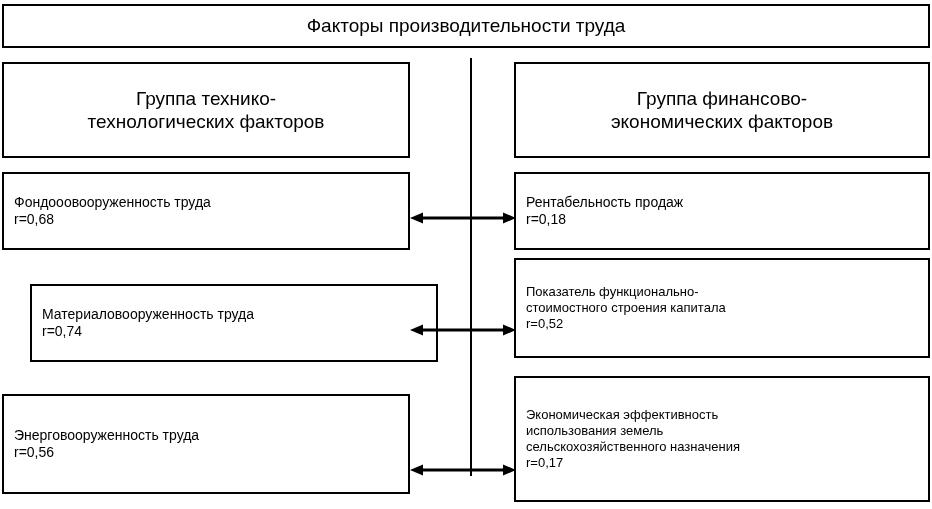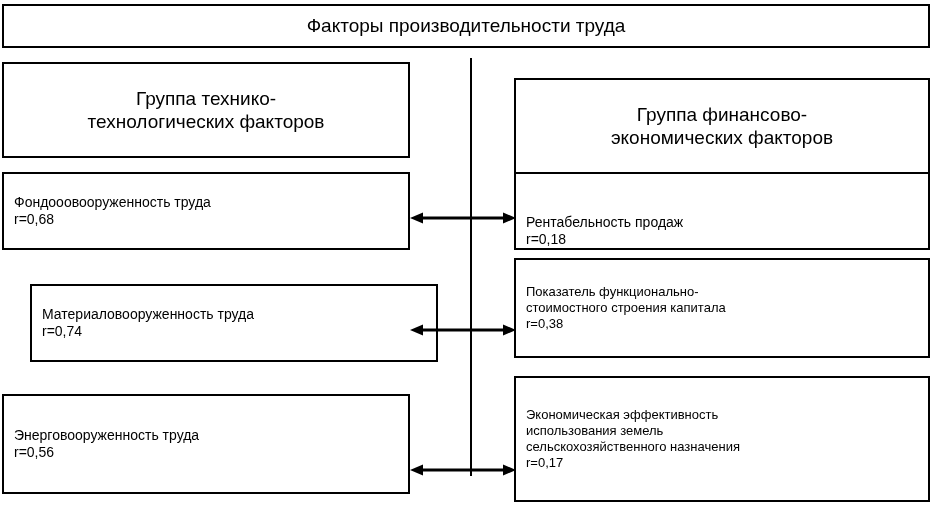--- a/index.html
+++ b/index.html
@@ -72,47 +72,47 @@
     <span class="line">Факторы производительности труда</span>
   </div>
 
   <div class="vline" style="left:470px; top:58px; height:418px;"></div>
 
   <div class="box center-head" style="left:2px; top:62px; width:408px; height:96px;">
     <span class="line">Группа технико-</span>
     <span class="line">технологических факторов</span>
   </div>
 
-  <div class="box center-head" style="left:514px; top:62px; width:416px; height:96px;margin-top:16px;">
+  <div class="box center-head" style="left:514px; top:62px; width:416px; height:96px;">
     <span class="line">Группа финансово-</span>
     <span class="line">экономических факторов</span>
   </div>
 
   <div class="box left-text" style="left:2px; top:172px; width:408px; height:78px;">
     <span class="line">Фондооовооруженность труда</span>
     <span class="line">r=0,68</span>
   </div>
 
-  <div class="box left-text" style="left:514px; top:172px; width:416px; height:78px;justify-content:flex-end;">
+  <div class="box left-text" style="left:514px; top:172px; width:416px; height:78px;">
     <span class="line">Рентабельность продаж</span>
     <span class="line">r=0,18</span>
   </div>
 
   <div class="arrow" style="left:410px; top:212px; width:106px;">
     <svg width="106" height="12" viewBox="0 0 106 12">
       <line x1="10" y1="6" x2="96" y2="6" stroke="#000000" stroke-width="3"></line>
       <polygon points="0,6 13,0.5 13,11.5" fill="#000000"></polygon>
       <polygon points="106,6 93,0.5 93,11.5" fill="#000000"></polygon>
     </svg>
   </div>
 
   <div class="box small-text" style="left:514px; top:258px; width:416px; height:100px;">
     <span class="line">Показатель функционально-</span>
     <span class="line">стоимостного строения капитала</span>
-    <span class="line">r=0,38</span>
+    <span class="line">r=0,52</span>
   </div>
 
   <div class="box left-text" style="left:2px; top:284px; width:408px; height:78px;margin-left:28px;">
     <span class="line">Материаловооруженность труда</span>
     <span class="line">r=0,74</span>
   </div>
 
   <div class="arrow" style="left:410px; top:324px; width:106px;">
     <svg width="106" height="12" viewBox="0 0 106 12">
       <line x1="10" y1="6" x2="96" y2="6" stroke="#000000" stroke-width="3"></line>

